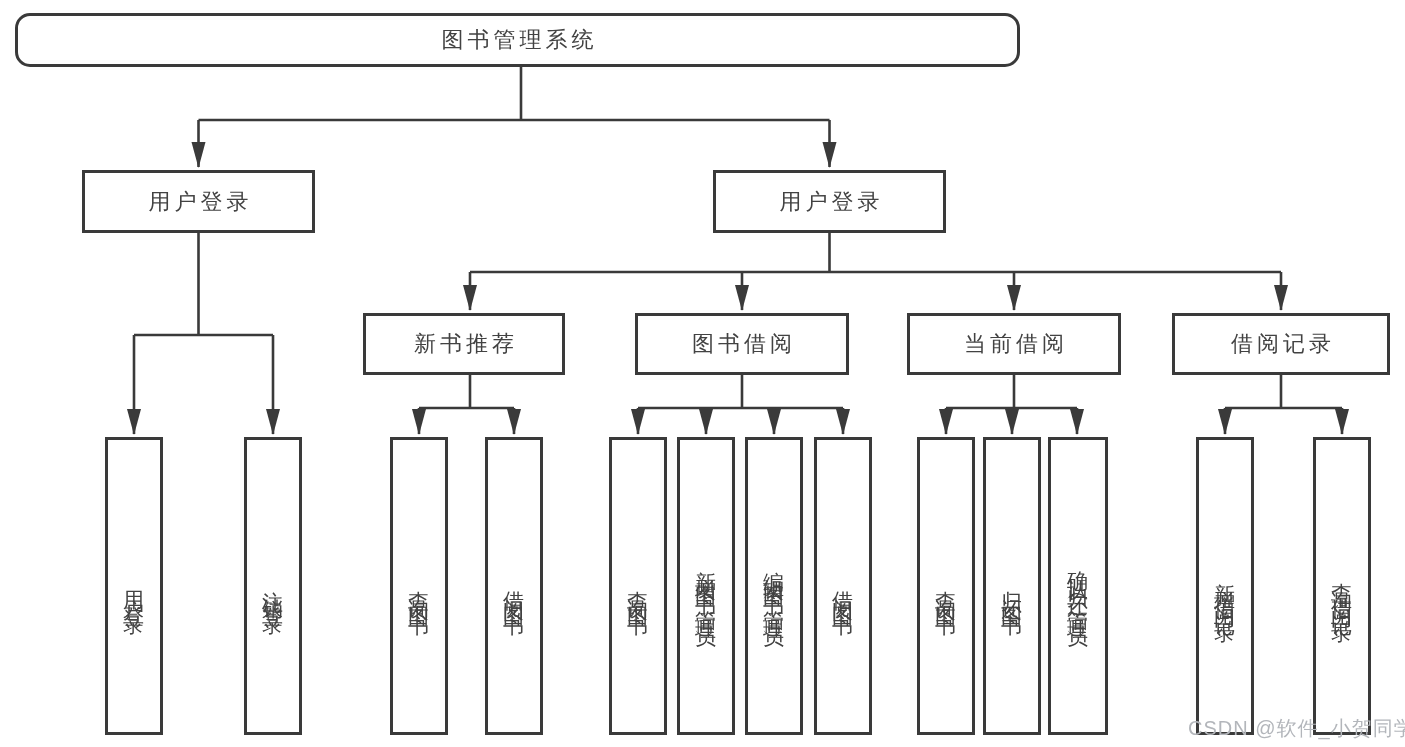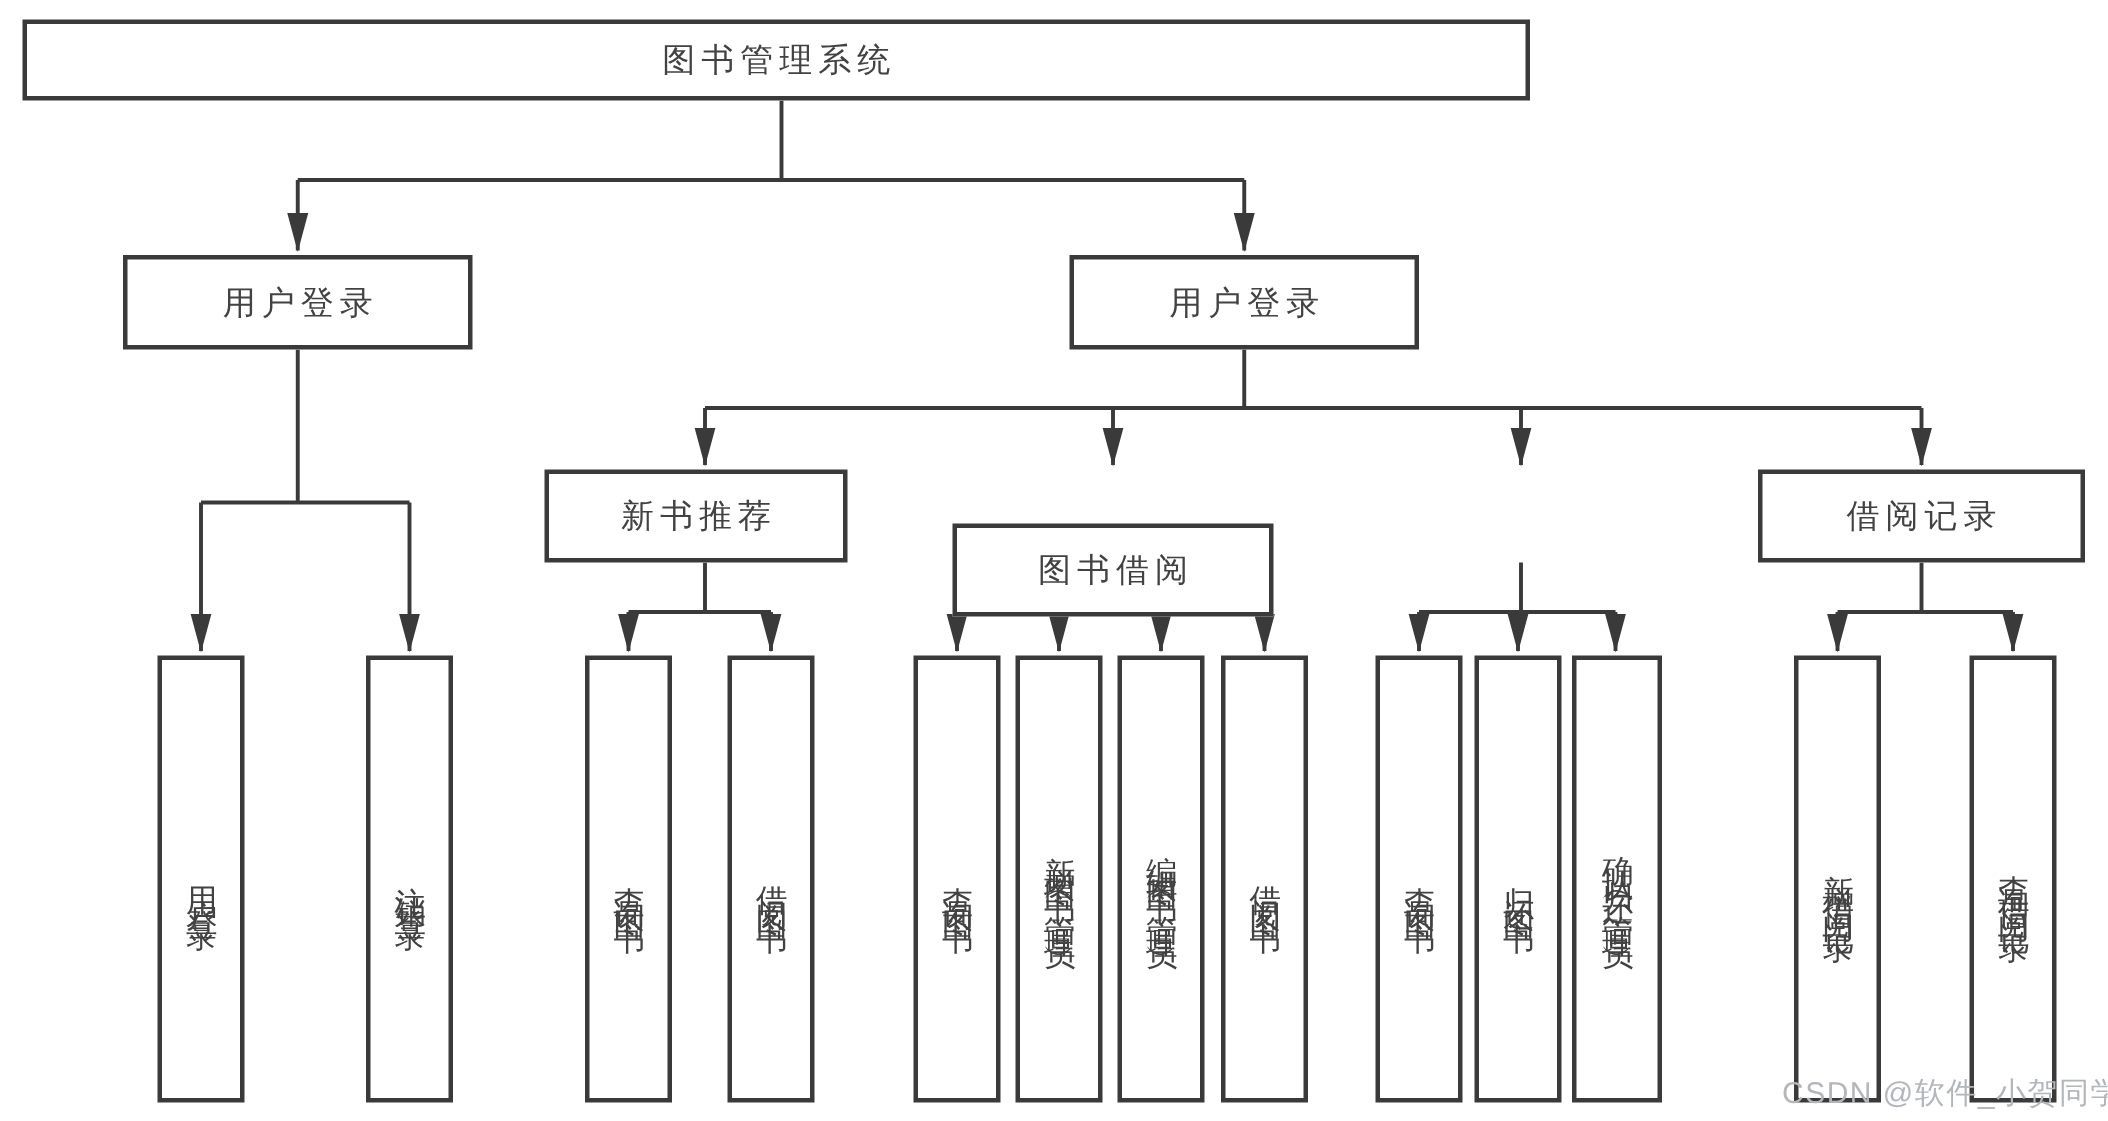--- a/index.html
+++ b/index.html
@@ -75,36 +75,39 @@
       <line x1="946" y1="408" x2="946" y2="434" marker-end="url(#arrow)"></line>
       <line x1="1012" y1="408" x2="1012" y2="434" marker-end="url(#arrow)"></line>
       <line x1="1077" y1="408" x2="1077" y2="434" marker-end="url(#arrow)"></line>
 
       <path d="M1281,375 V408 M1225,408 H1342"></path>
       <line x1="1225" y1="408" x2="1225" y2="434" marker-end="url(#arrow)"></line>
       <line x1="1342" y1="408" x2="1342" y2="434" marker-end="url(#arrow)"></line>
     </g>
   </svg>
 
-  <div class="box" style="left:15px;top:13px;width:1005px;height:54px;">
+  <div class="box" style="left:15px;top:13px;width:1005px;height:54px;border-radius:15px;">
     <span class="hlabel">图书管理系统</span>
   </div>
 
   <div class="box" style="left:82px;top:170px;width:233px;height:63px;">
     <span class="hlabel">用户登录</span>
   </div>
   <div class="box" style="left:713px;top:170px;width:233px;height:63px;">
     <span class="hlabel">用户登录</span>
   </div>
 
   <div class="box" style="left:363px;top:313px;width:202px;height:62px;">
     <span class="hlabel">新书推荐</span>
   </div>
-  <div class="box" style="left:635px;top:313px;width:214px;height:62px;margin-top:36px;">
+  <div class="box" style="left:635px;top:313px;width:214px;height:62px;">
     <span class="hlabel">图书借阅</span>
+  </div>
+  <div class="box" style="left:907px;top:313px;width:214px;height:62px;">
+    <span class="hlabel">当前借阅</span>
   </div>
   <div class="box" style="left:1172px;top:313px;width:218px;height:62px;">
     <span class="hlabel">借阅记录</span>
   </div>
 
   <div class="box vbox" style="left:105px;top:437px;">
     <span class="vlabel">用户登录</span>
   </div>
   <div class="box vbox" style="left:244px;top:437px;">
     <span class="vlabel">注销登录</span>

